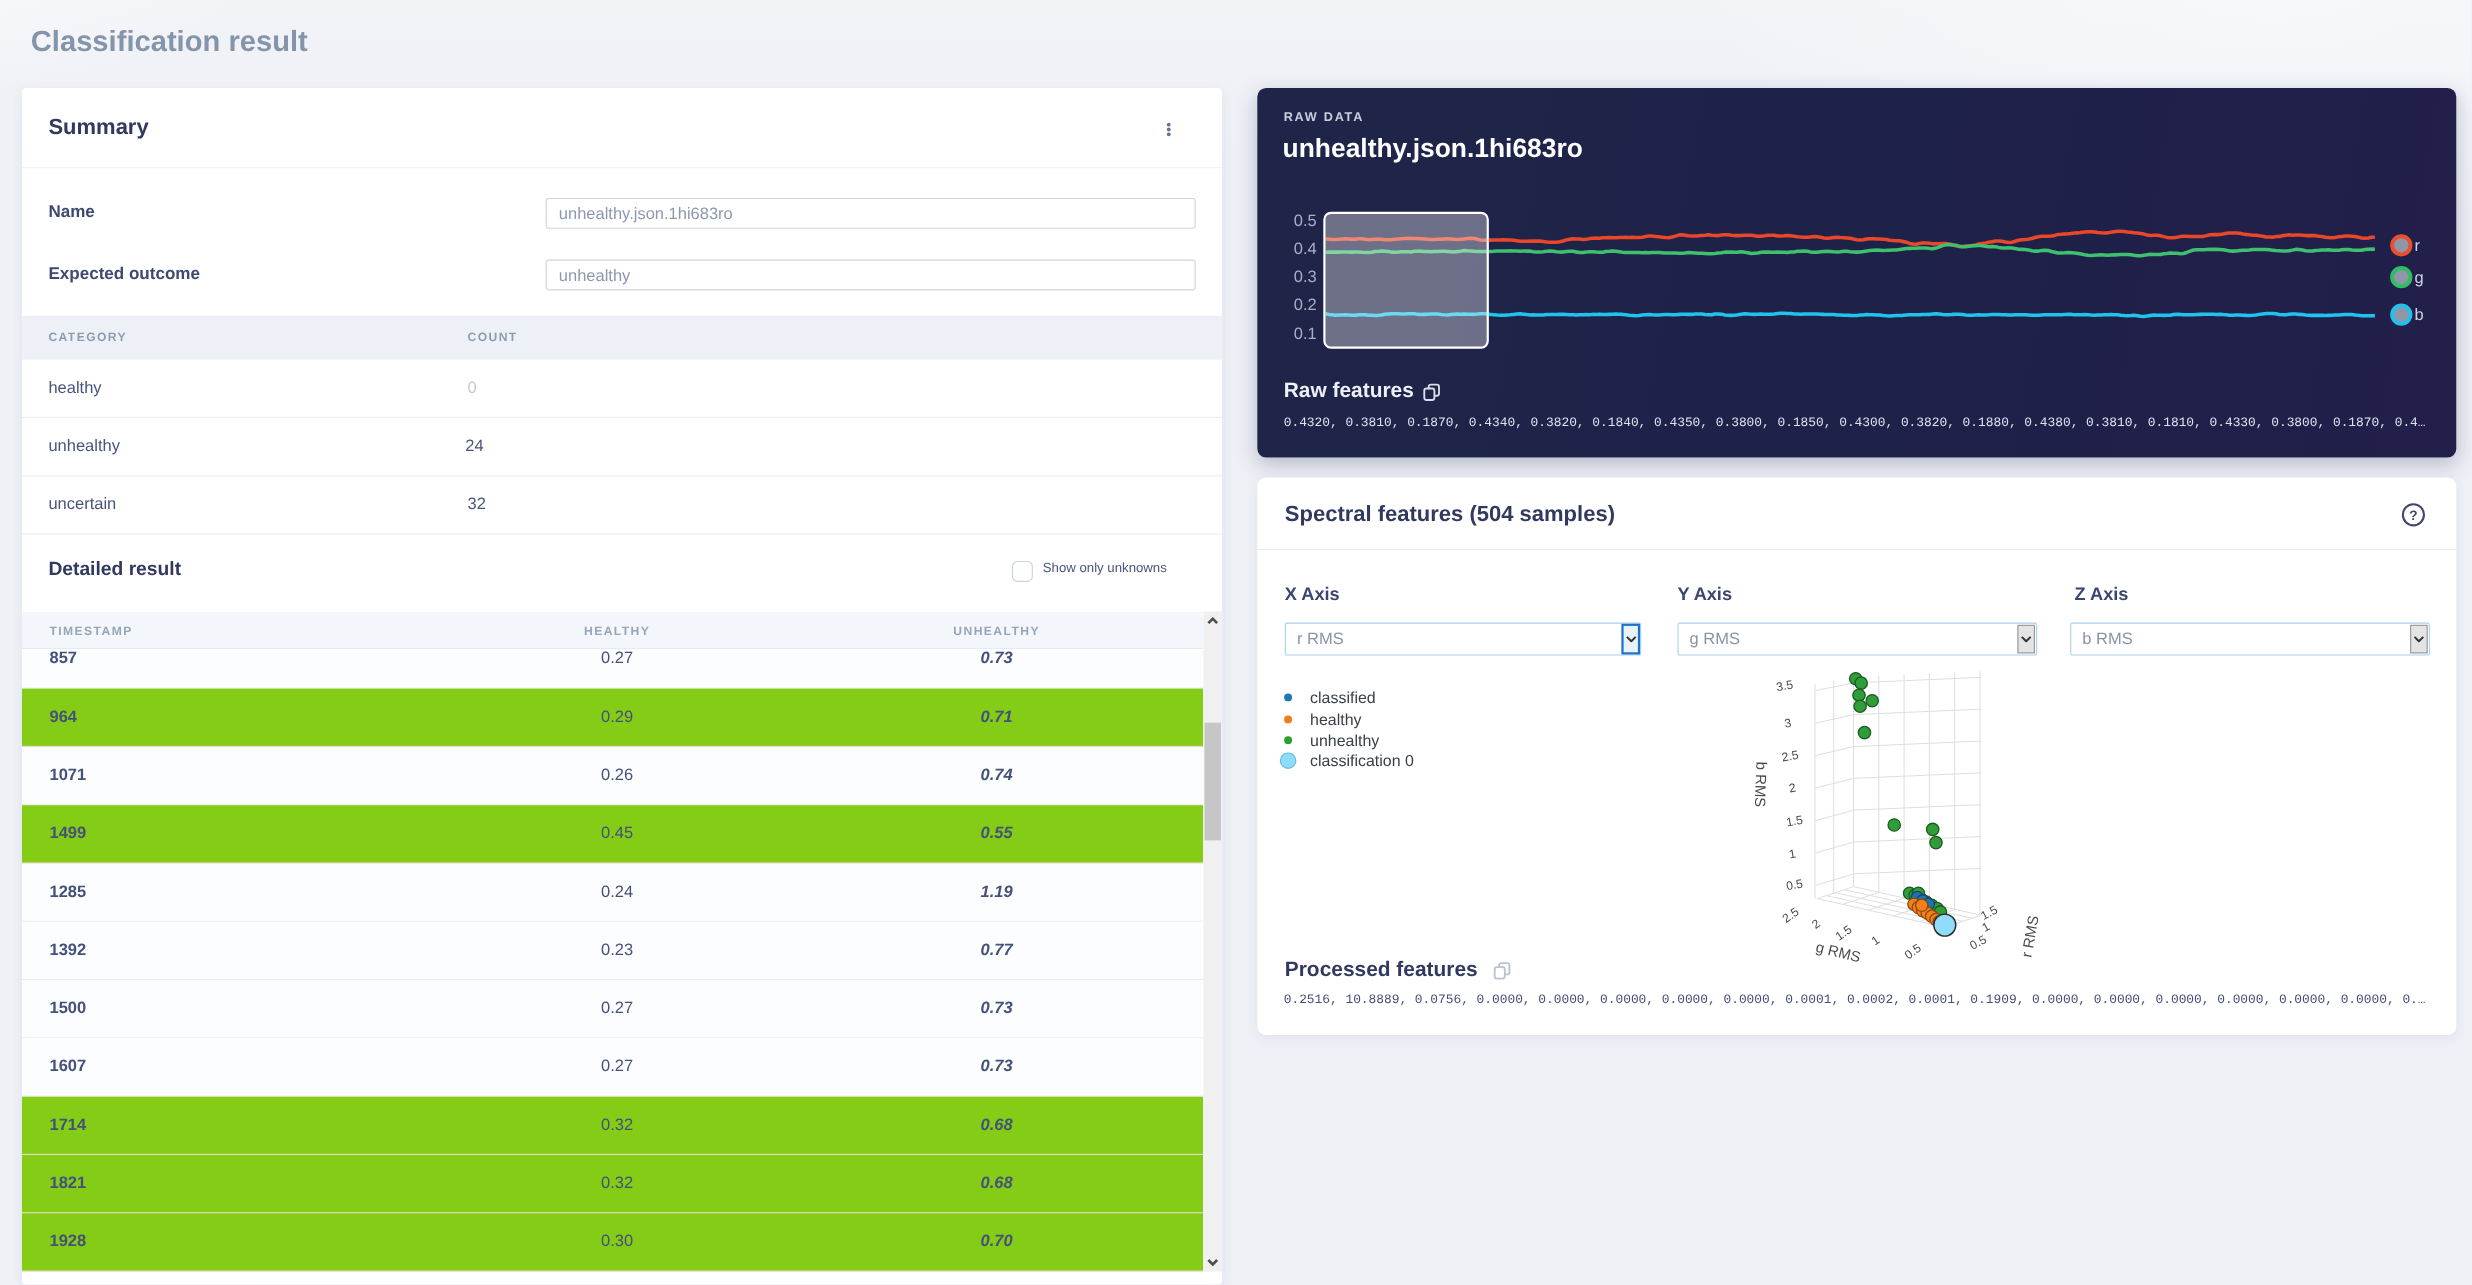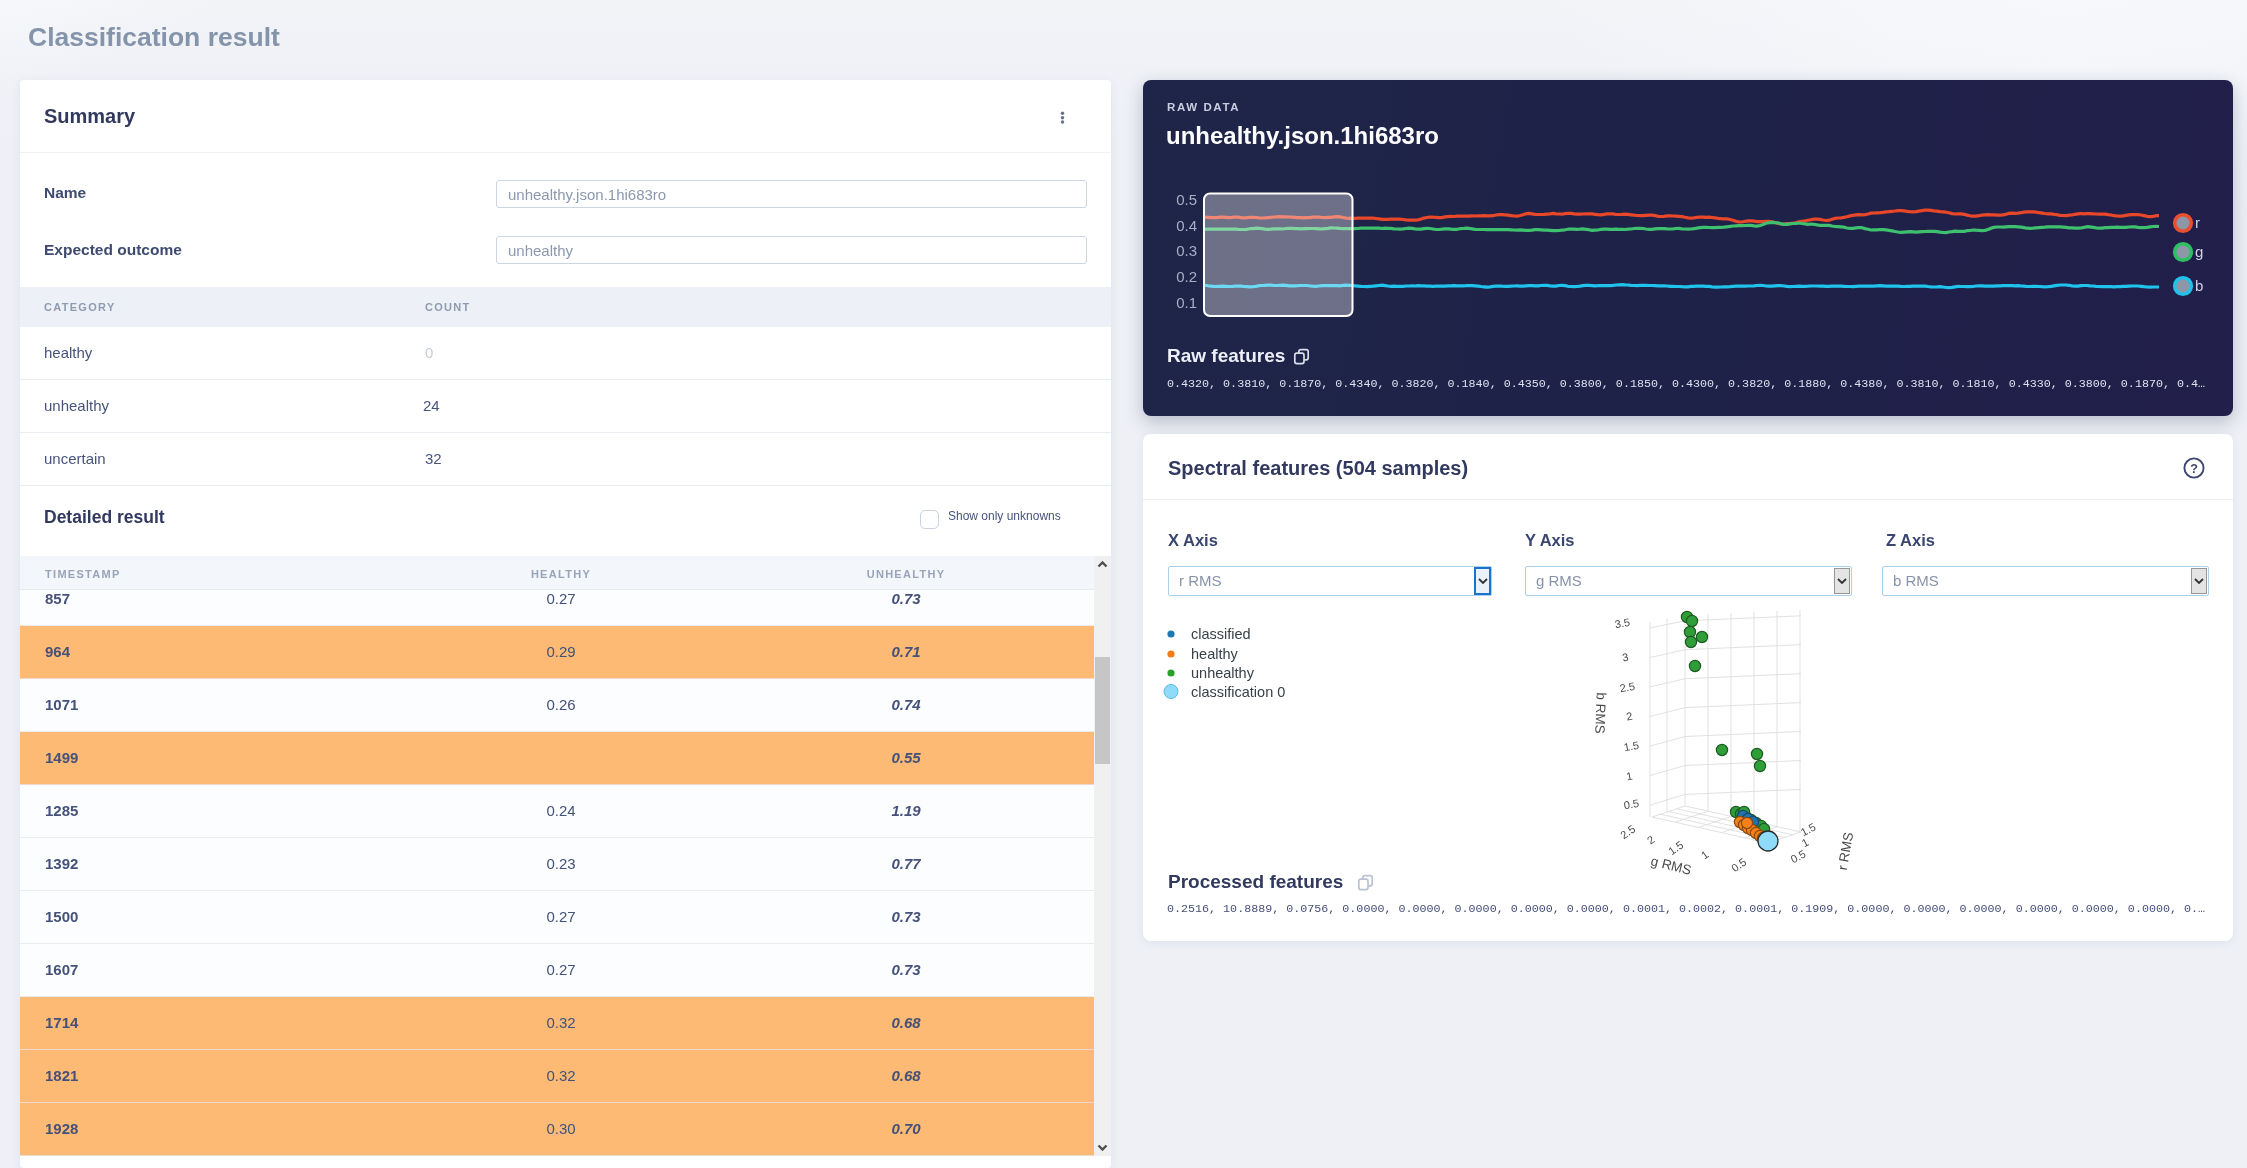--- a/index.html
+++ b/index.html
@@ -10,21 +10,21 @@
 #leftcard {left:20px;top:80px;width:1091px;height:1088px;}
 #darkcard {left:1143px;top:80px;width:1090px;height:336px;border-radius:8px;background:linear-gradient(100deg,#1f2549 0%,#1e2148 55%,#221f4b 100%);box-shadow:0 6px 18px rgba(25,35,80,.25);}
 #whitecard {left:1143px;top:434px;width:1090px;height:507px;border-radius:8px;}
 .hd {font-weight:700;color:#32395f;}
 .lbl {position:absolute;font-size:15.5px;font-weight:700;color:#3e4a70;}
 .inp {position:absolute;left:476px;width:591px;height:28px;border:1px solid #ccd6e2;border-radius:3px;font-size:15px;color:#8c98ae;line-height:26px;padding-left:11px;background:#fff;}
 .thead {position:absolute;left:0;width:100%;background:#edf1f7;}
 .thc {position:absolute;font-size:11px;font-weight:700;letter-spacing:1.3px;color:#8e9bb0;}
 .srow {position:absolute;left:0;width:100%;height:53px;border-bottom:1px solid #e9edf2;font-size:15px;color:#47547c;}
 .trow {position:absolute;left:0;width:1074px;height:53px;border-bottom:1px solid #e9edf2;background:#fcfdfe;}
-.trow.salmon {background:#fdba74;border-bottom-color:#efd8cd;}
+.trow.salmon {background:#84cc16;border-bottom-color:#efd8cd;}
 .trow .c1 {position:absolute;left:25px;top:0;line-height:52px;font-size:15px;font-weight:700;color:#44517a;}
 .trow .c2 {position:absolute;left:368.5px;width:345px;top:0;line-height:52px;font-size:15px;color:#44517a;text-align:center;}
 .trow .c3 {position:absolute;left:713.5px;width:345px;top:0;line-height:52px;font-size:15px;font-weight:700;color:#44517a;text-align:center;font-style:italic;}
 .mono {font-family:"Liberation Mono",monospace;}
 .sel {position:absolute;height:30px;background:#fff;border:1px solid #abd0ec;border-radius:2px;font-size:15px;color:#8893a9;line-height:28px;padding-left:10px;}
 .selbtn {position:absolute;right:1px;top:1px;bottom:1px;width:16px;background:#e4e4e4;border:1px solid #979797;display:flex;align-items:center;justify-content:center;}
 .selbtn.focus {background:#e9f1f9;border:2px solid #1a73cf;right:0;top:0;bottom:0;width:17px;}
 </style></head><body>
 <div class="bgfx"></div>
 <h1>Classification result</h1>
@@ -75,20 +75,21 @@
         <span class="c2">0.29</span>
         <span class="c3">0.71</span>
       </div>
       <div class="trow" style="top:122.5px">
         <span class="c1">1071</span>
         <span class="c2">0.26</span>
         <span class="c3">0.74</span>
       </div>
       <div class="trow salmon" style="top:175.5px">
         <span class="c1">1499</span>
+        <span class="c2">0.45</span>
         <span class="c3">0.55</span>
       </div>
       <div class="trow" style="top:228.5px">
         <span class="c1">1285</span>
         <span class="c2">0.24</span>
         <span class="c3">1.19</span>
       </div>
       <div class="trow" style="top:281.5px">
         <span class="c1">1392</span>
         <span class="c2">0.23</span>

